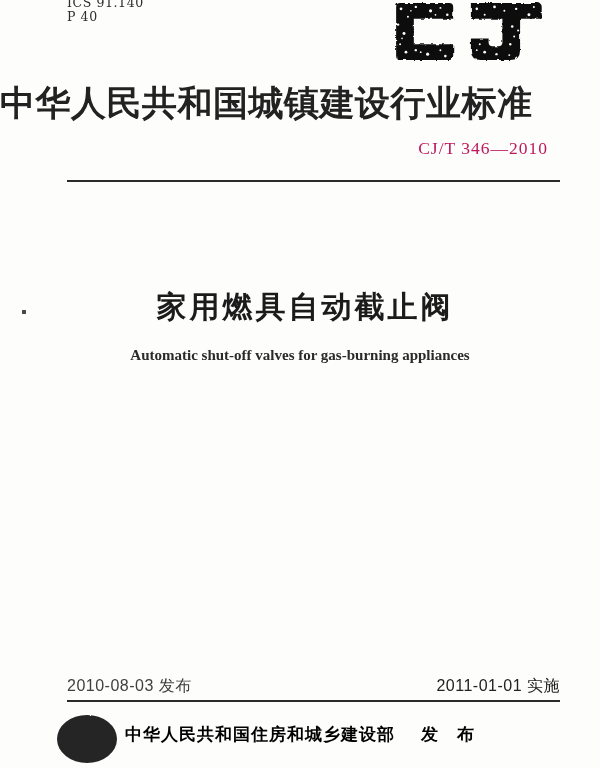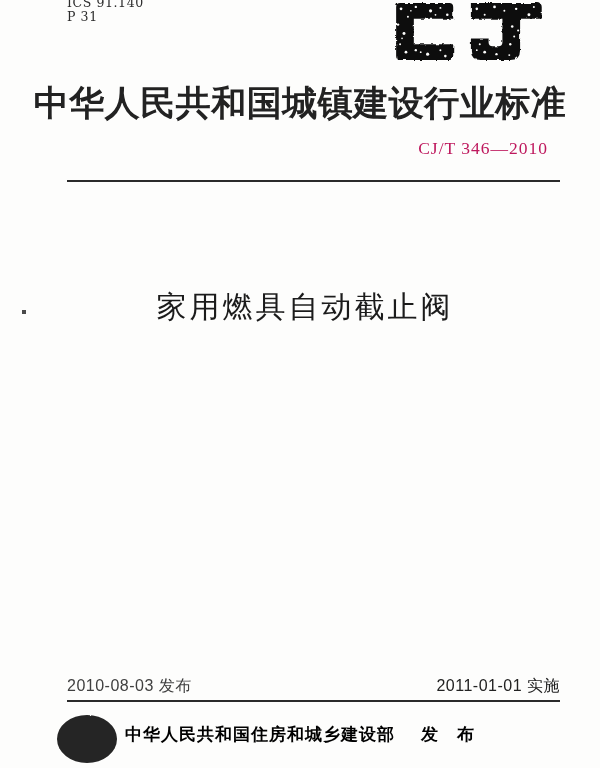--- a/index.html
+++ b/index.html
@@ -17,42 +17,42 @@
     font-family: "DejaVu Serif", serif;
     font-size: 12.5px; line-height: 14px;
     letter-spacing: 0.6px; color: #2c2c2c;
   }
   .logo {
     position: absolute; left: 386px; top: 1px;
     width: 158px; height: 61px;
   }
   .category-title {
     position: absolute; left: 0; right: 0; top: 80px;
-    text-align: center; white-space: nowrap;
+    white-space: nowrap;
     font-size: 35px; font-weight: bold;
     letter-spacing: 0.5px; color: #222;
   }
   .standard-number {
     position: absolute; right: 52px; top: 138px;
     font-size: 17.5px; letter-spacing: 1px; color: #be185d;
   }
   .rule {
     position: absolute; left: 67px; width: 493px; height: 2px;
     background: #2b2b2b;
   }
   .rule-top { top: 180px; }
   .rule-bottom { top: 700px; }
   .scan-speck {
     position: absolute; left: 22px; top: 310px;
     width: 4px; height: 4px; background: #4a4a4a;
   }
   .title-zh {
     position: absolute; left: 0; right: 0; top: 287px;
     text-align: center; white-space: nowrap;
-    font-size: 30px; font-weight: normal;
+    font-size: 30px; font-weight: bold;
     letter-spacing: 3px; text-indent: 10px; color: #1b1b1b;
   }
   .title-en {
     position: absolute; left: 0; right: 0; top: 347px;
     text-align: center; font-size: 15px; font-weight: bold;
     color: #2a2a2a;
   }
   .iso-block {
     position: absolute; left: 0; right: 0; top: 383px;
     text-align: center; font-size: 15.5px; line-height: 22px;
@@ -80,21 +80,21 @@
     width: 74px; height: 56px; opacity: 0.85;
   }
 </style>
 </head>
 <body>
 
 <div class="page">
 
   <div class="ics-block">
     <div>ICS 91.140</div>
-    <div>P 31</div>
+    <div>P 40</div>
   </div>
 
   <svg class="logo" viewBox="0 0 160 62" role="img" aria-label="CJ">
     <defs>
       <filter id="rough" x="-6%" y="-6%" width="112%" height="112%">
         <feTurbulence type="fractalNoise" baseFrequency="0.18" numOctaves="3" seed="7" result="t"></feTurbulence>
         <feDisplacementMap in="SourceGraphic" in2="t" scale="3.5"></feDisplacementMap>
       </filter>
       <mask id="speckmask">
         <rect x="0" y="0" width="160" height="62" fill="#fff"></rect>
@@ -145,20 +145,21 @@
   <div class="category-title">中华人民共和国城镇建设行业标准</div>
 
   <div class="standard-number">CJ/T 346—2010</div>
 
   <div class="rule rule-top"></div>
 
   <div class="scan-speck"></div>
 
   <div class="title-zh">家用燃具自动截止阀</div>
 
+  <div class="title-en">Automatic shut-off valves for gas-burning appliances</div>
 
 
   <div class="date-issue">
     <span>2010-08-03</span>
     <span>发布</span>
   </div>
 
   <div class="date-implement">
     <span>2011-01-01</span>
     <span>实施</span>

